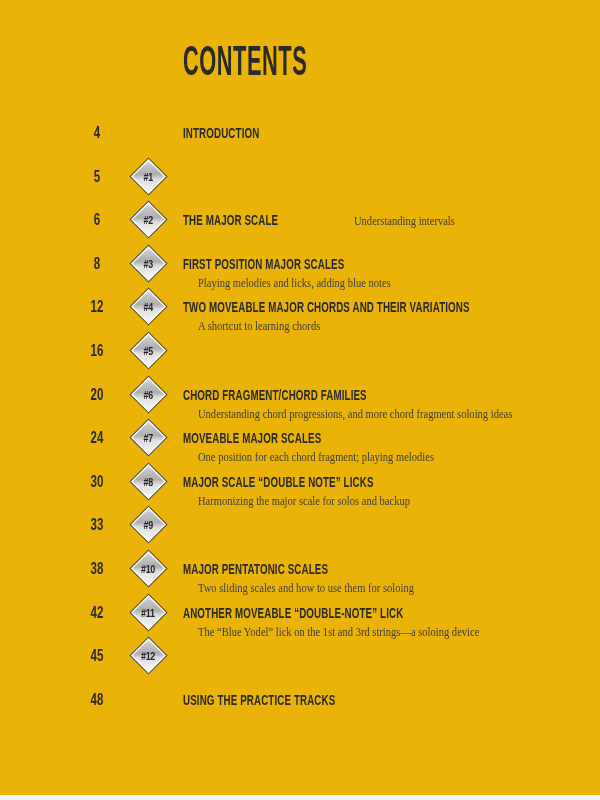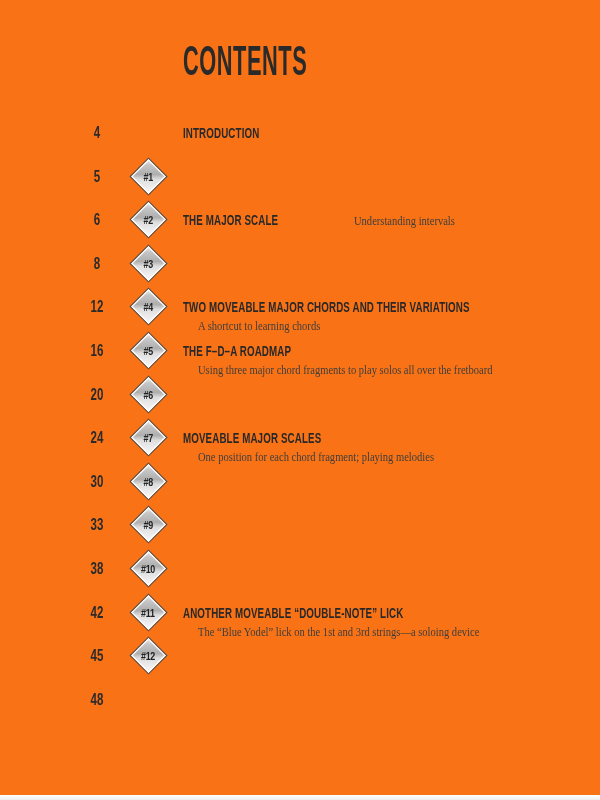--- a/index.html
+++ b/index.html
@@ -10,21 +10,21 @@
   body {
     width: 600px;
     height: 800px;
     overflow: hidden;
     position: relative;
     font-family: "Liberation Sans", "DejaVu Sans", sans-serif;
   }
   .page {
     position: absolute;
     inset: 0;
-    background: #f97316;
+    background: #eab308;
   }
   .page-title {
     position: absolute;
     left: 183px;
     top: 40px;
     margin: 0;
     font-size: 42px;
     line-height: 42px;
     font-weight: 700;
     color: #2a2a2a;
@@ -154,81 +154,93 @@
         <div class="entry-title">THE MAJOR SCALE</div>
         <div class="entry-subtitle">Understanding intervals</div>
       </div>
     </div>
 
     <div class="toc-row">
       <div class="page-num">8</div>
       <div class="badge">
           <span>#3</span>
         </div>
+      <div class="entry">
+        <div class="entry-title">FIRST POSITION MAJOR SCALES</div>
+        <div class="entry-subtitle">Playing melodies and licks, adding blue notes</div>
+      </div>
     </div>
 
     <div class="toc-row">
       <div class="page-num">12</div>
       <div class="badge">
           <span>#4</span>
         </div>
       <div class="entry">
         <div class="entry-title">TWO MOVEABLE MAJOR CHORDS AND THEIR VARIATIONS</div>
         <div class="entry-subtitle">A shortcut to learning chords</div>
       </div>
     </div>
 
     <div class="toc-row">
       <div class="page-num">16</div>
       <div class="badge">
           <span>#5</span>
         </div>
-      <div class="entry">
-        <div class="entry-title">THE F–D–A ROADMAP</div>
-        <div class="entry-subtitle">Using three major chord fragments to play solos all over the fretboard</div>
-      </div>
     </div>
 
     <div class="toc-row">
       <div class="page-num">20</div>
       <div class="badge">
           <span>#6</span>
         </div>
+      <div class="entry">
+        <div class="entry-title">CHORD FRAGMENT/CHORD FAMILIES</div>
+        <div class="entry-subtitle">Understanding chord progressions, and more chord fragment soloing ideas</div>
+      </div>
     </div>
 
     <div class="toc-row">
       <div class="page-num">24</div>
       <div class="badge">
           <span>#7</span>
         </div>
       <div class="entry">
         <div class="entry-title">MOVEABLE MAJOR SCALES</div>
         <div class="entry-subtitle">One position for each chord fragment; playing melodies</div>
       </div>
     </div>
 
     <div class="toc-row">
       <div class="page-num">30</div>
       <div class="badge">
           <span>#8</span>
         </div>
+      <div class="entry">
+        <div class="entry-title">MAJOR SCALE “DOUBLE NOTE” LICKS</div>
+        <div class="entry-subtitle">Harmonizing the major scale for solos and backup</div>
+      </div>
     </div>
 
     <div class="toc-row">
       <div class="page-num">33</div>
       <div class="badge">
           <span>#9</span>
         </div>
     </div>
 
     <div class="toc-row">
       <div class="page-num">38</div>
       <div class="badge">
           <span>#10</span>
         </div>
+      <div class="entry">
+        <div class="entry-title">MAJOR PENTATONIC SCALES</div>
+        <div class="entry-subtitle">Two sliding scales and how to use them for soloing</div>
+      </div>
     </div>
 
     <div class="toc-row">
       <div class="page-num">42</div>
       <div class="badge">
           <span>#11</span>
         </div>
       <div class="entry">
         <div class="entry-title">ANOTHER MOVEABLE “DOUBLE-NOTE” LICK</div>
         <div class="entry-subtitle">The “Blue Yodel” lick on the 1st and 3rd strings—a soloing device</div>
@@ -237,18 +249,22 @@
 
     <div class="toc-row">
       <div class="page-num">45</div>
       <div class="badge">
           <span>#12</span>
         </div>
     </div>
 
     <div class="toc-row">
       <div class="page-num">48</div>
+      <div class="entry">
+        <div class="entry-title">USING THE PRACTICE TRACKS</div>
+        
+      </div>
     </div>
 
   </div>
 
   <div class="page-bottom-edge"></div>
 </div>
 
 </body></html>

